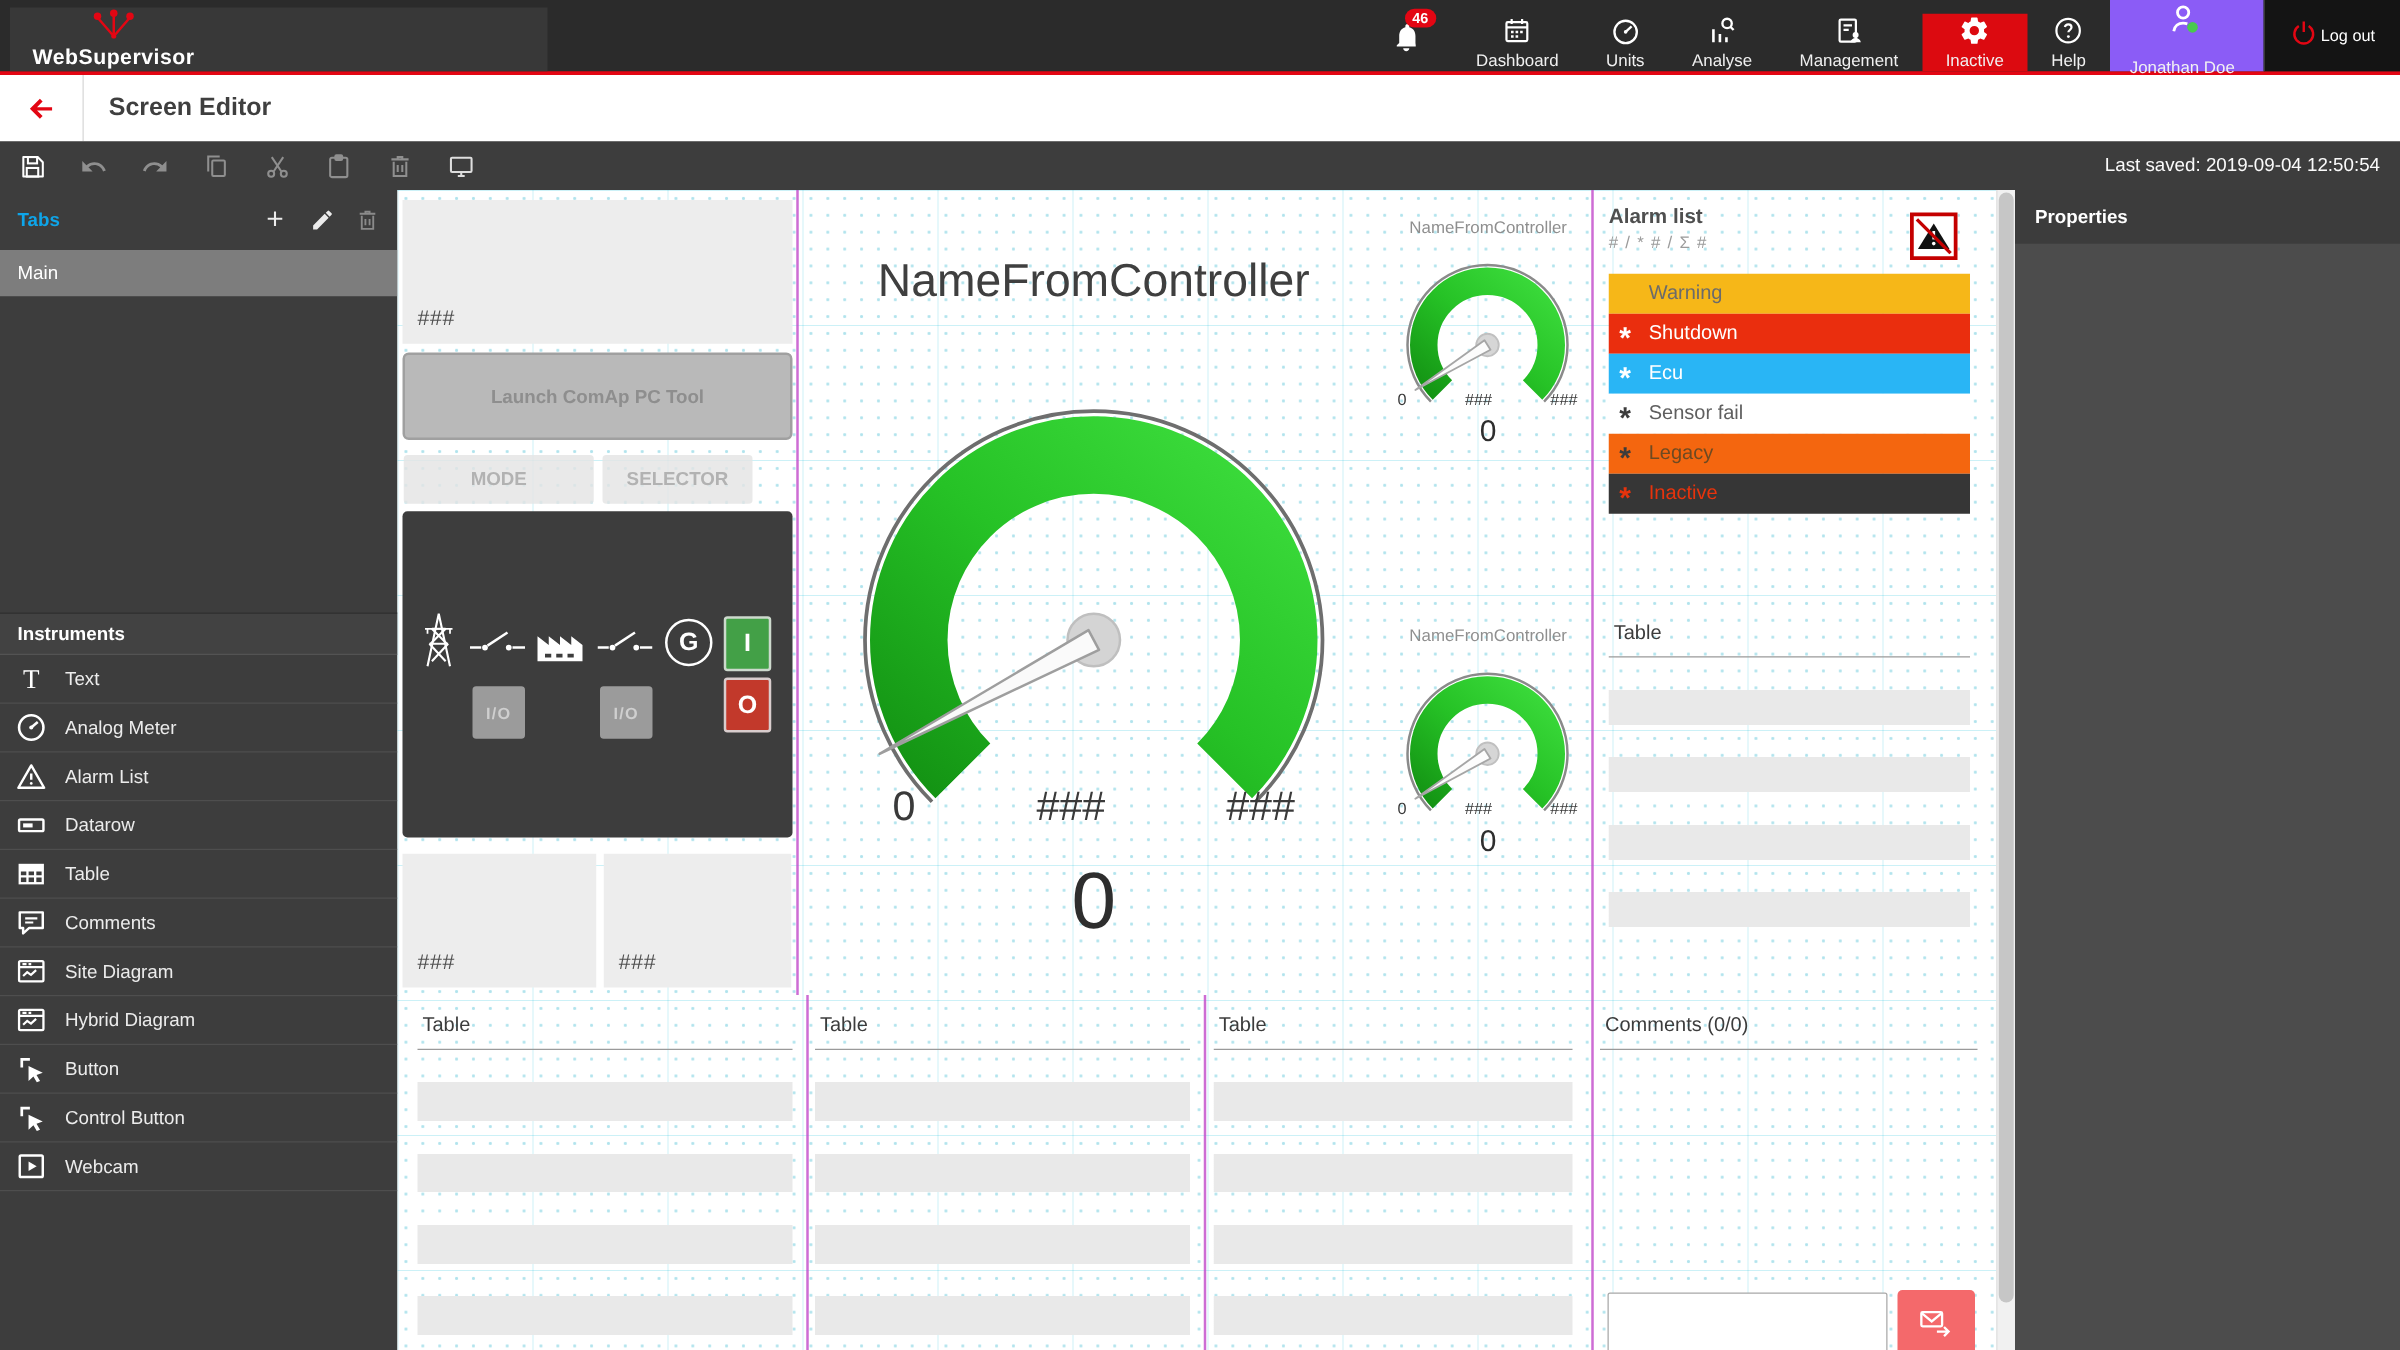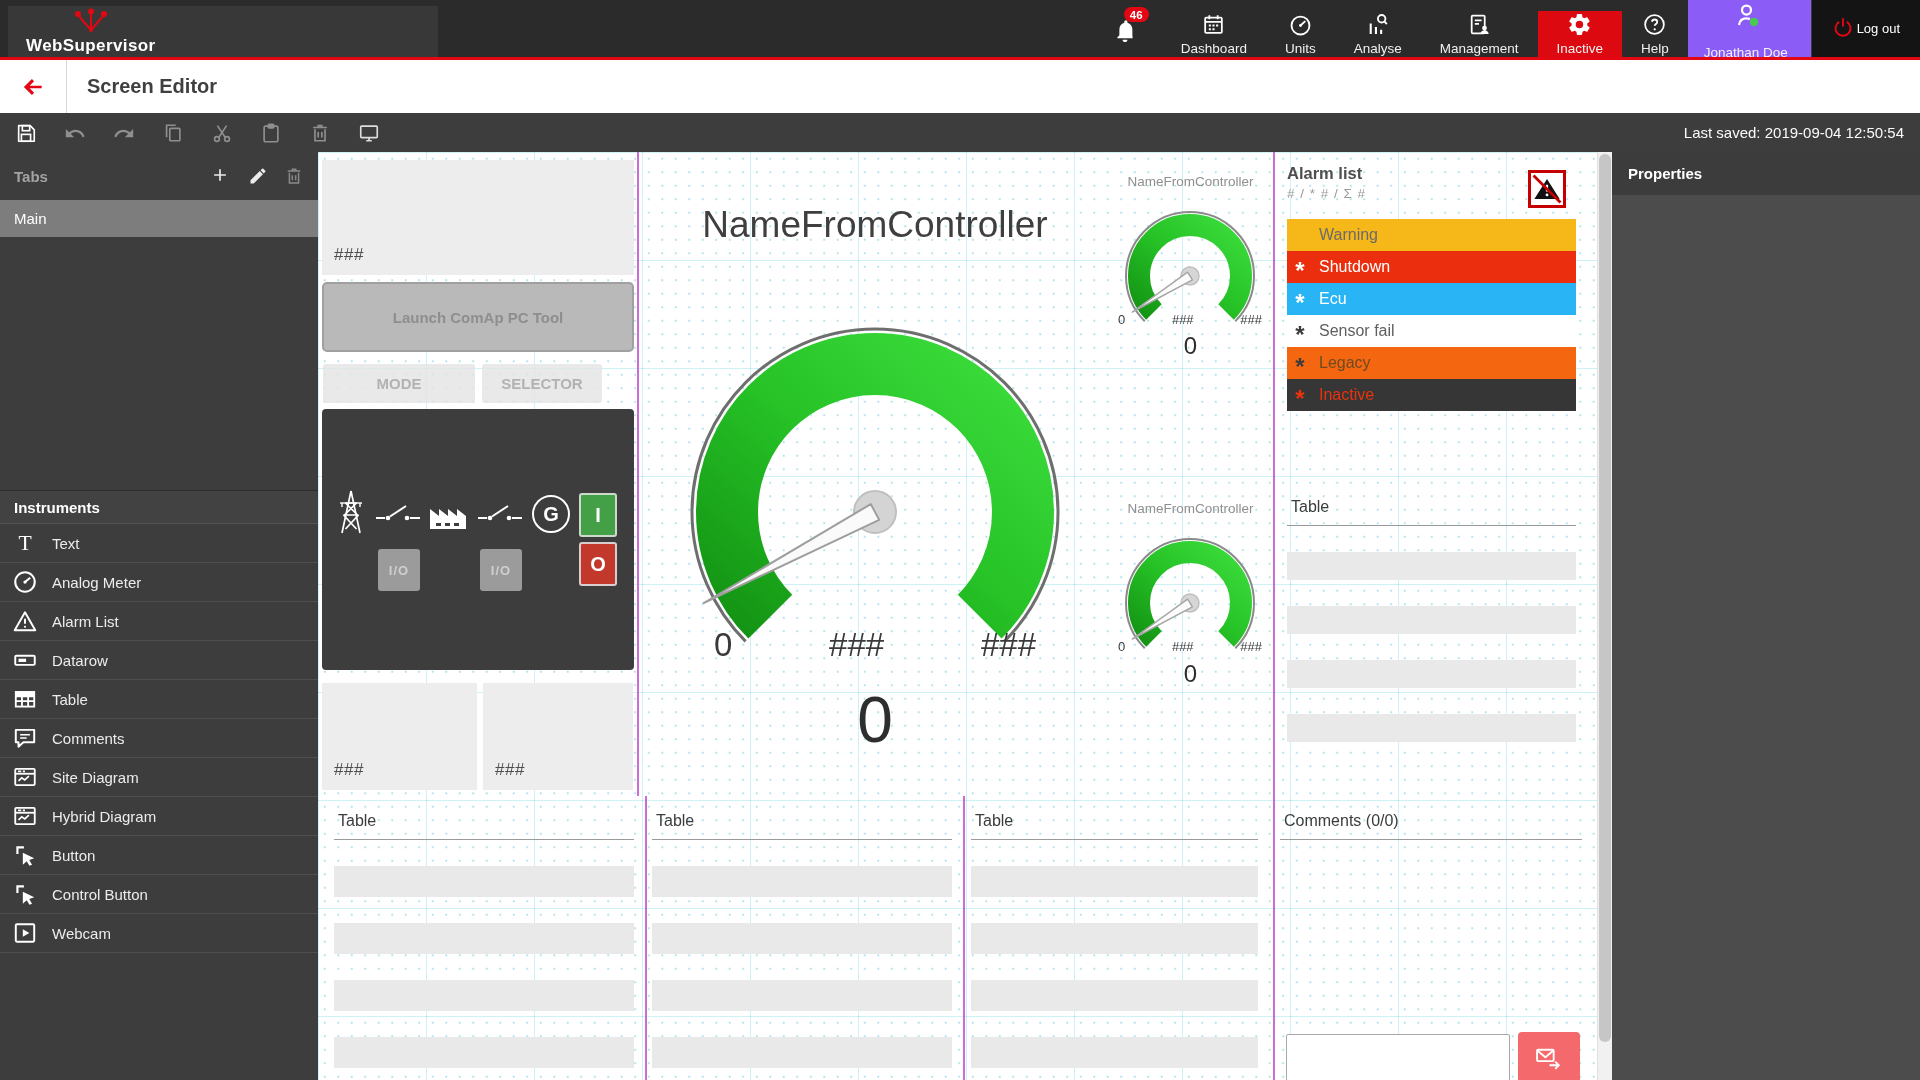--- a/index.html
+++ b/index.html
@@ -47,21 +47,21 @@
   .tb-icon.enabled { color:#fff; }
   .tb-icon.light { color:#dedede; }
   .last-saved { margin-left:auto; padding-right:16px; font-size:15px; color:#fafafa; }
 
   
   .workspace { flex:1; display:flex; overflow:hidden; }
 
   
   .sidebar { width:318px; background:#3d3d3d; display:flex; flex-direction:column; flex:0 0 auto; }
   .tabs-header { height:48px; display:flex; align-items:center; padding:0 14px; gap:16px; }
-  .tabs-title { font-size:15px; font-weight:bold; color:#a3a3a3; flex:1; }
+  .tabs-title { font-size:15px; font-weight:bold; color:#0ea5e9; flex:1; }
   .th-icon { width:20px; height:20px; color:#ececec; cursor:pointer; }
   .th-icon svg { width:20px; height:20px; display:block; }
   .th-icon.plus { width:22px; height:22px; }
   .th-icon.dim { color:#8a8a8a; }
   .tab-item { height:37px; background:#7d7d7d; color:#fff; font-size:15px;
               display:flex; align-items:center; padding-left:14px; cursor:pointer; }
   .sidebar-spacer { height:253px; }
   .instruments-header { height:34px; line-height:34px; padding-left:14px; font-size:15px;
               font-weight:bold; color:#fff; background:#424242;
               border-top:1px solid #2e2e2e; border-bottom:1px solid #535353; }

